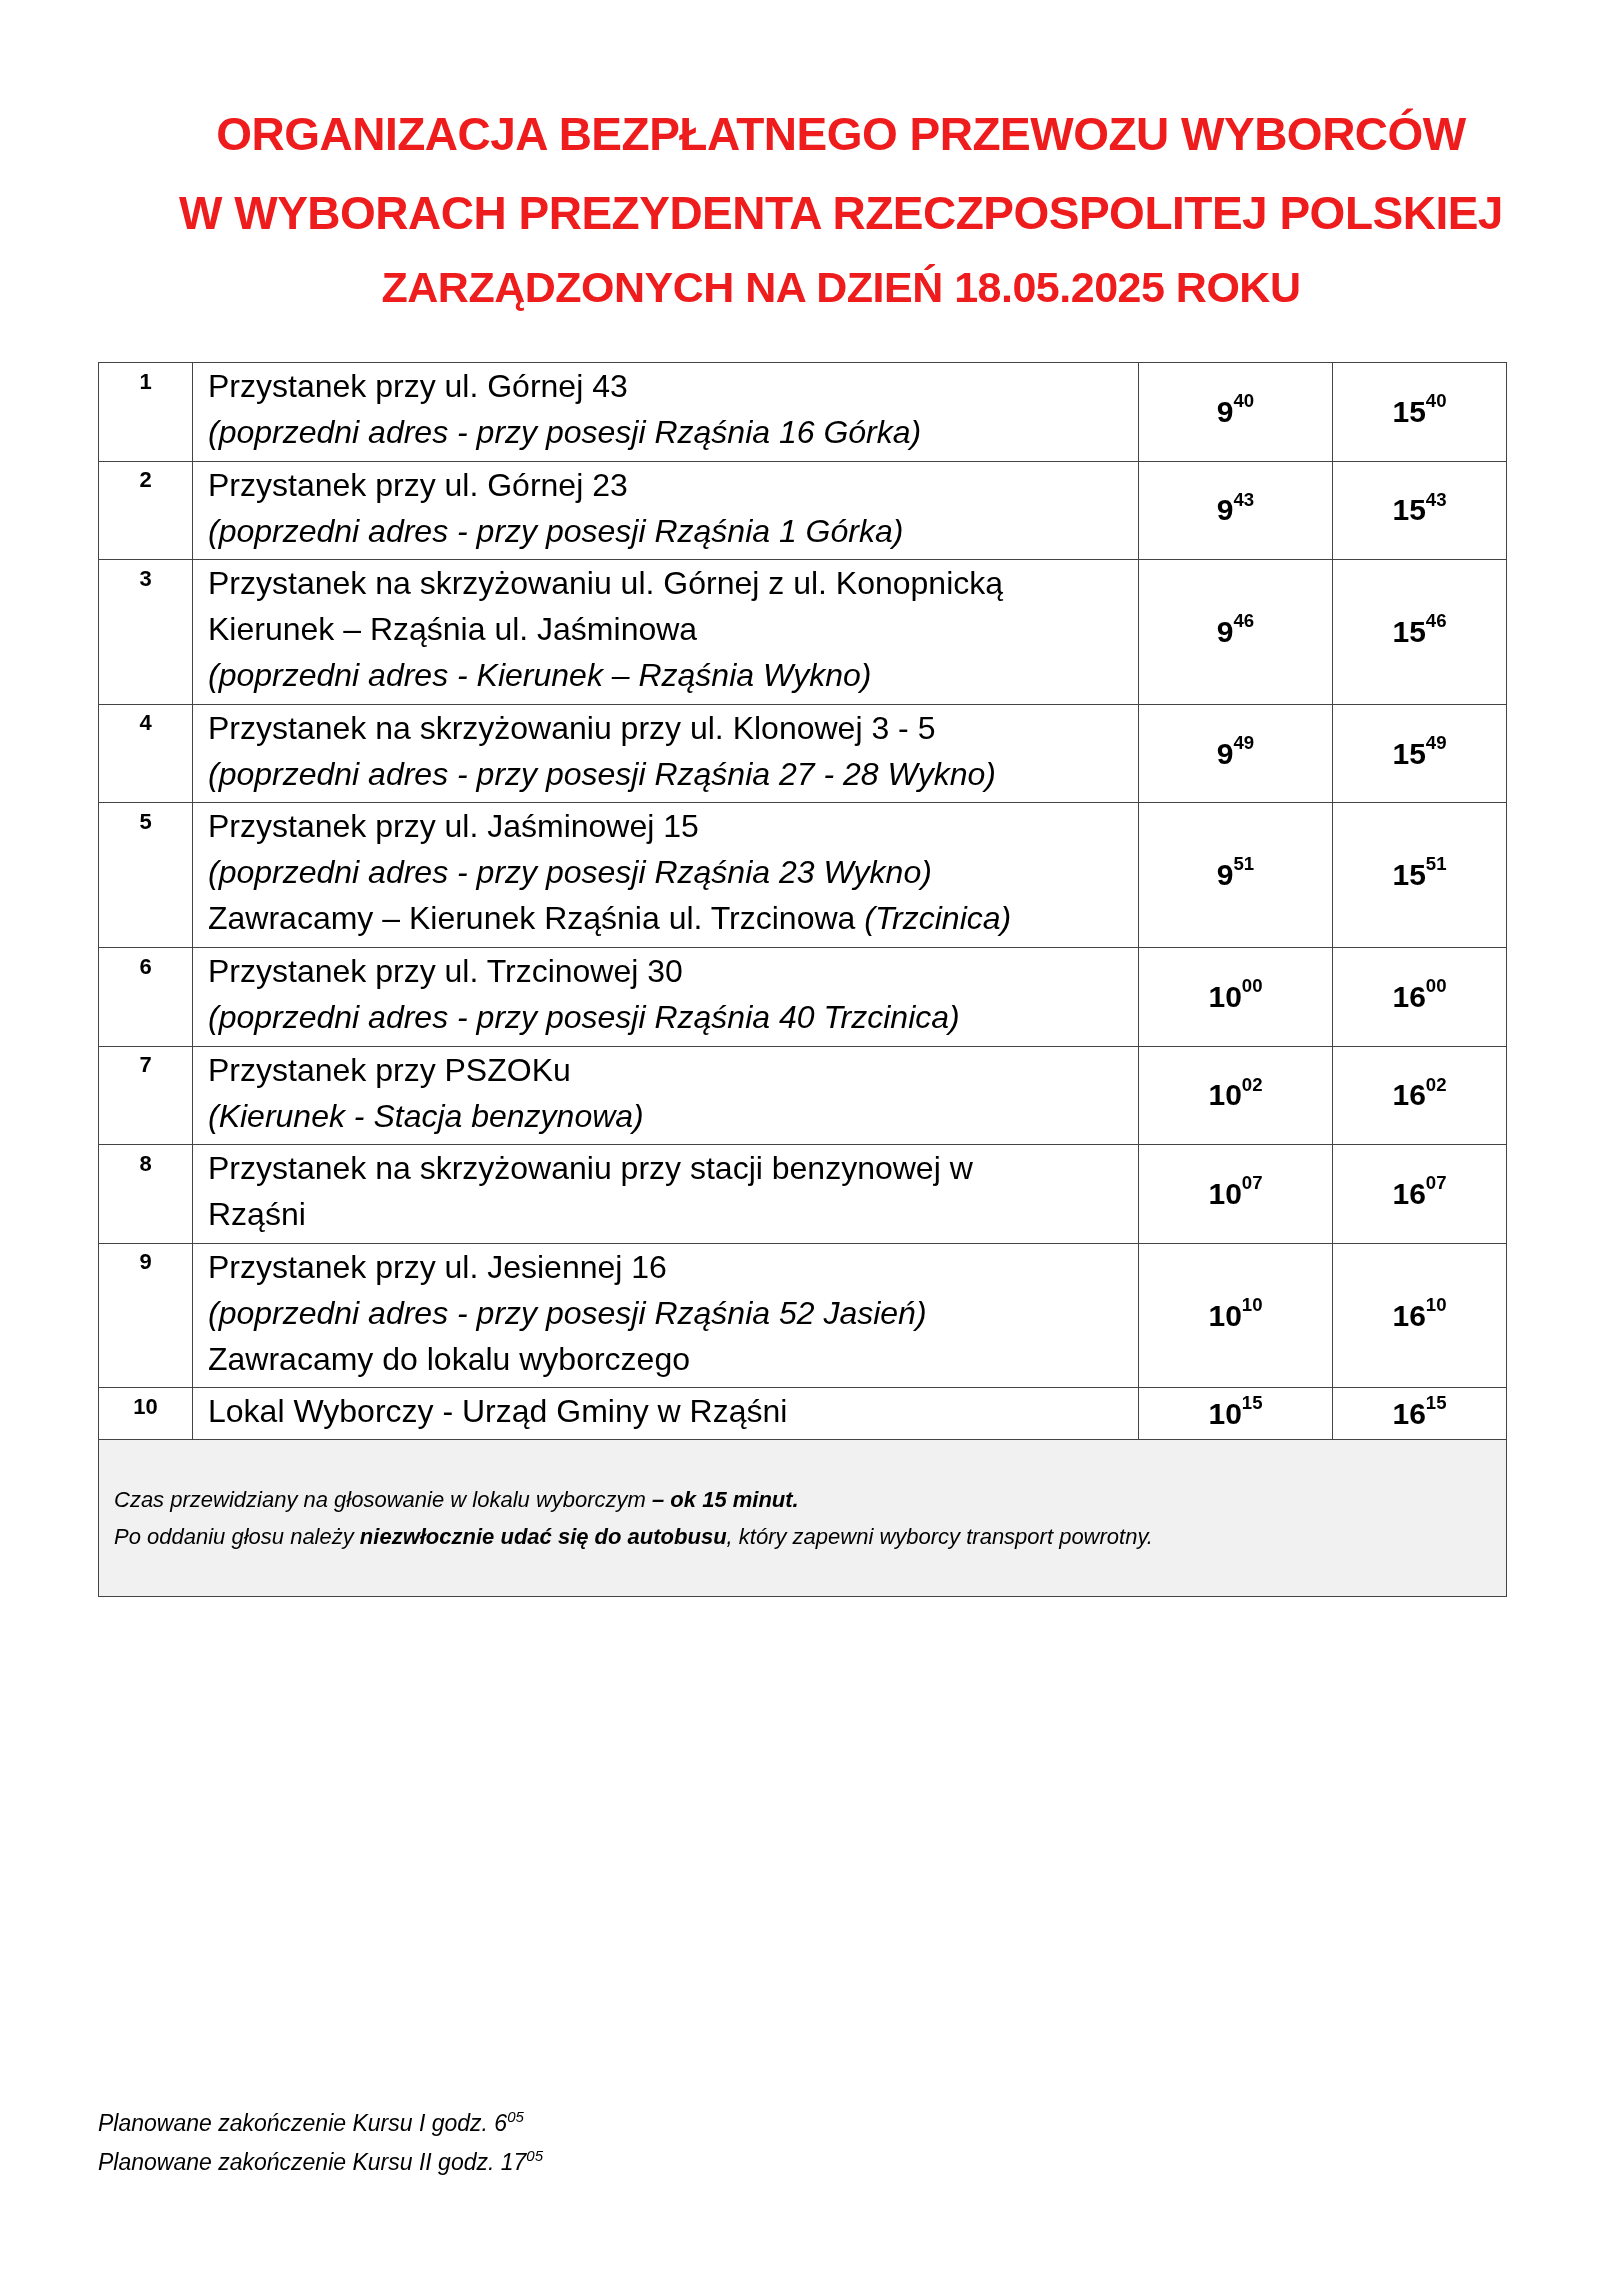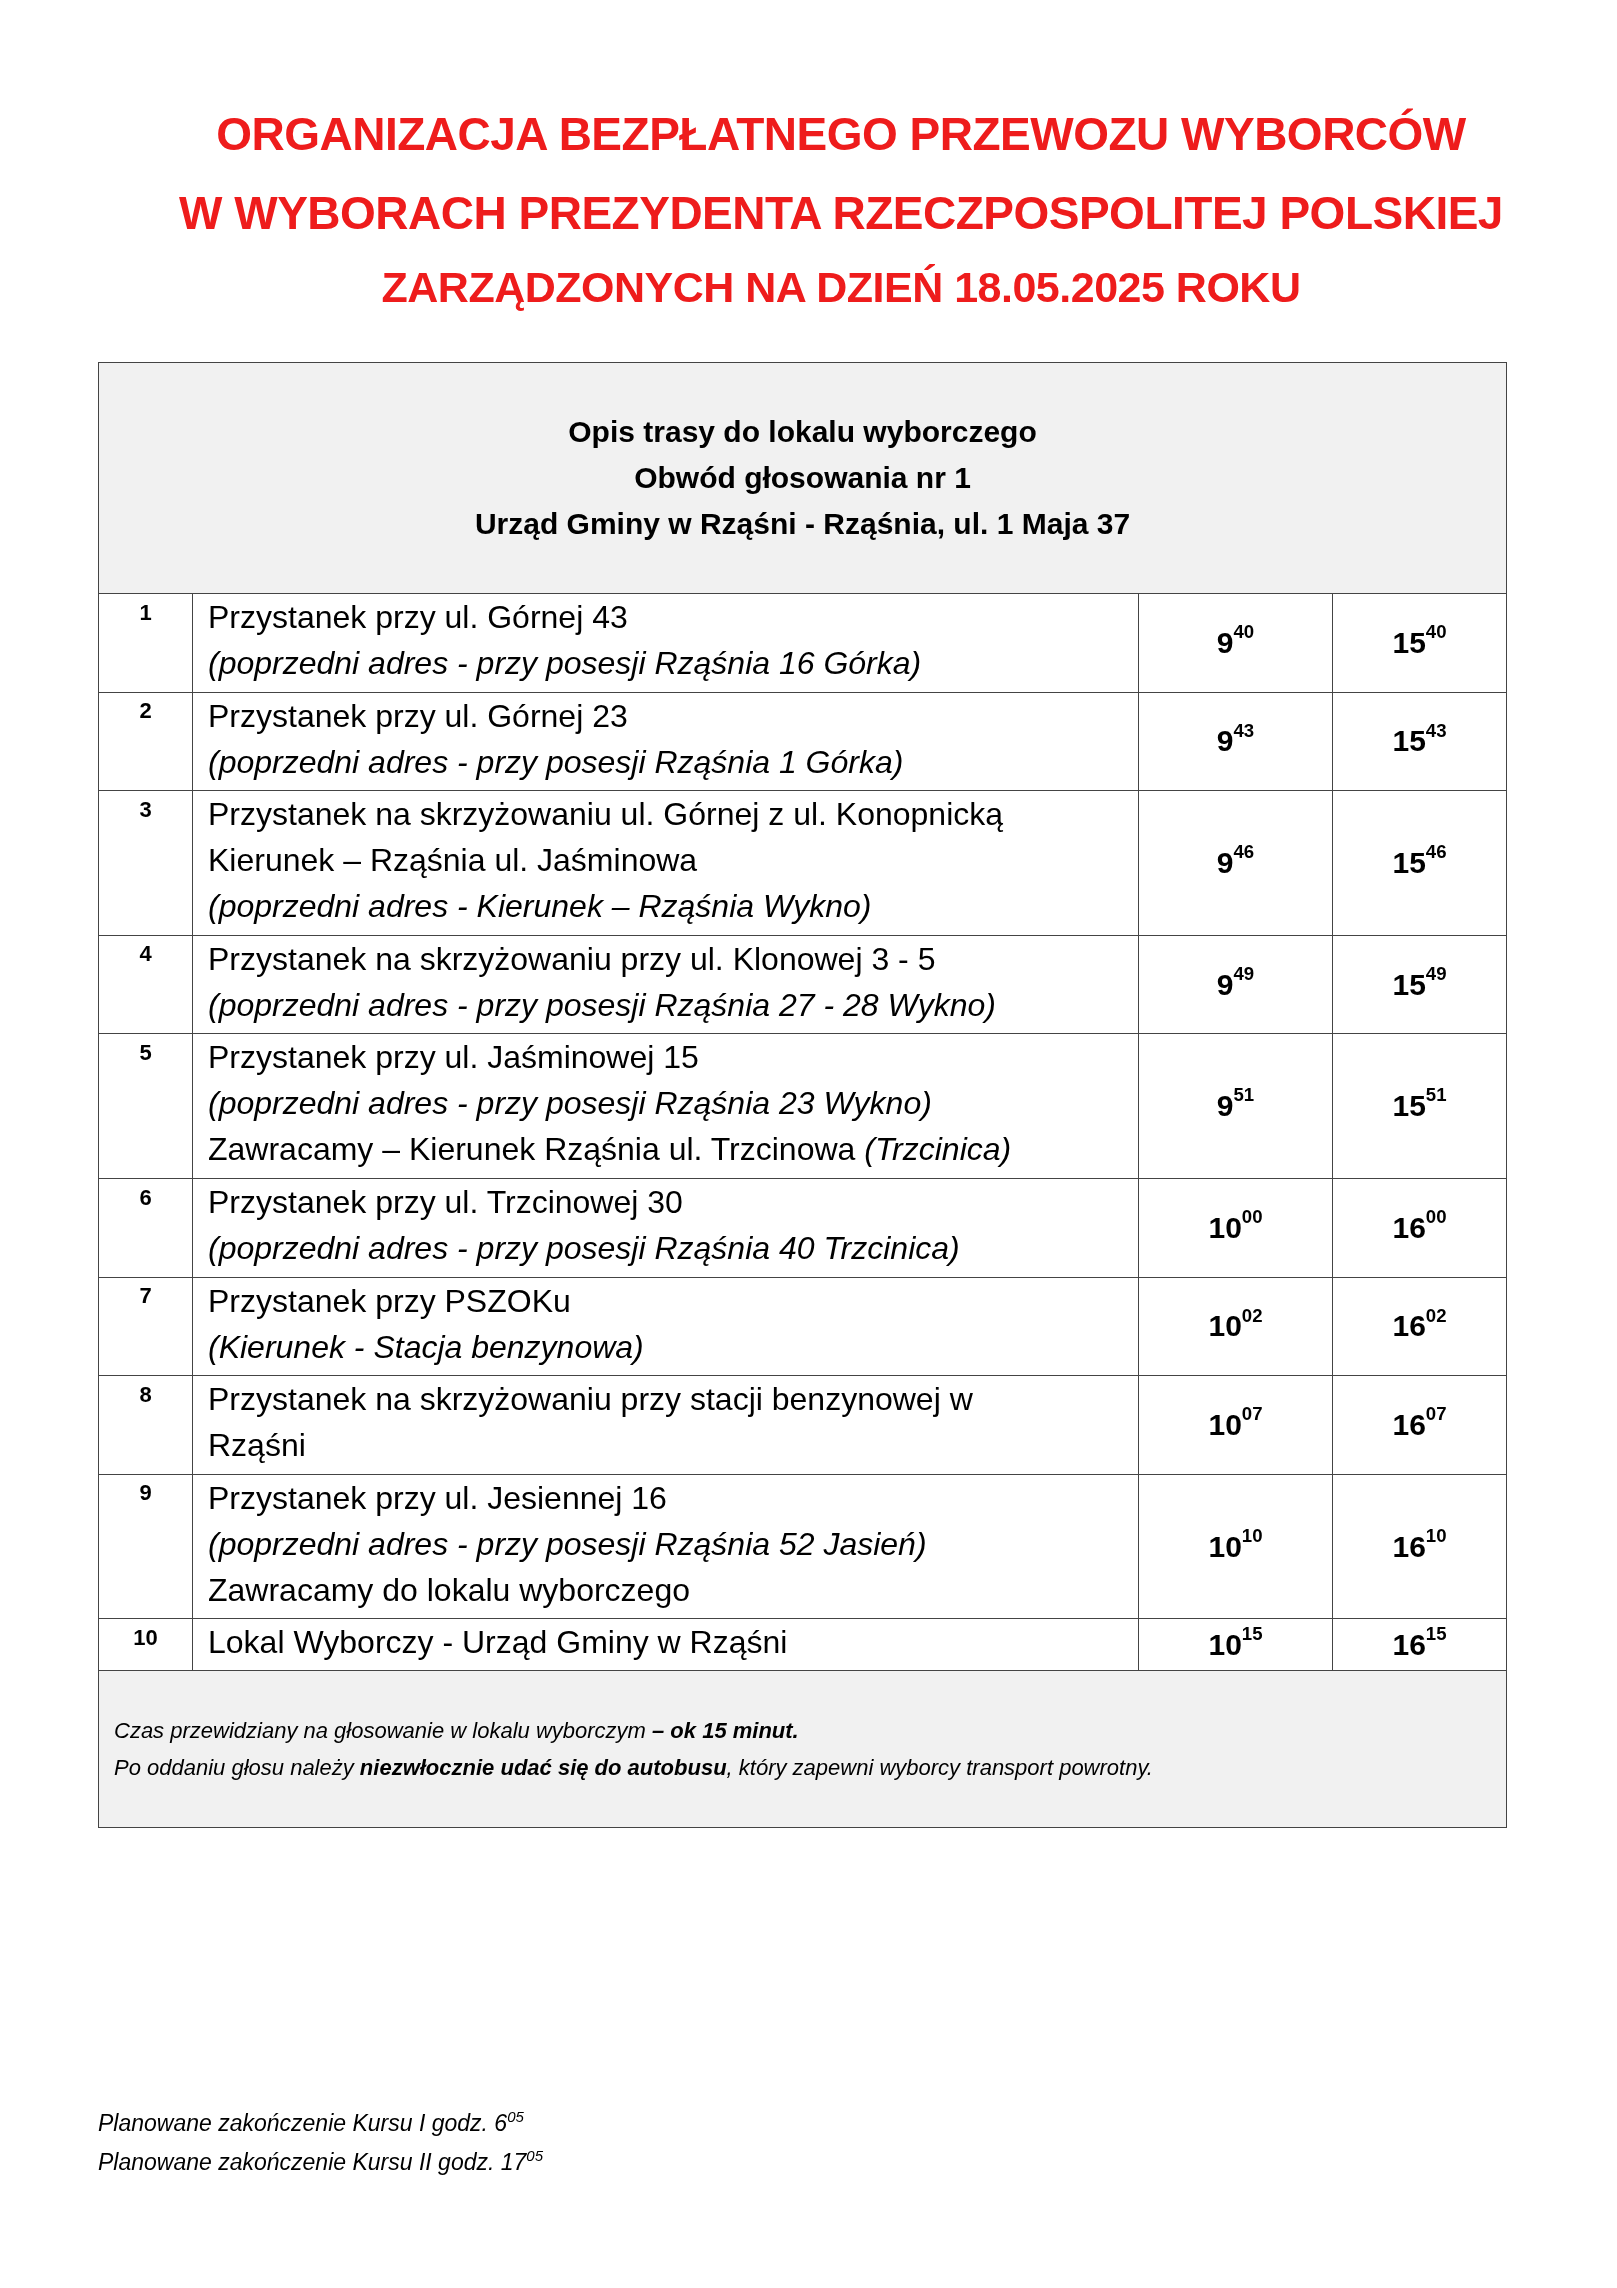--- a/index.html
+++ b/index.html
@@ -49,27 +49,20 @@
 <div class="title t3">ZARZĄDZONYCH NA DZIEŃ 18.05.2025 ROKU</div>
 
 <table class="route">
   <colgroup>
       <col class="c-lp">
       <col class="c-loc">
       <col class="c-k1">
       <col class="c-k2">
     </colgroup>
   <tbody id="tbody">
-    <tr>
-      <td colspan="4" class="gray route-desc">
-        <div>Opis trasy do lokalu wyborczego</div>
-        <div>Obwód głosowania nr 1</div>
-        <div>Urząd Gminy w Rząśni - Rząśnia, ul. 1 Maja 37</div>
-      </td>
-    </tr>
 
     <tr class="r2">
         <td class="lp">1</td>
         <td class="loc">
           <div><span>Przystanek przy </span><span class="red">ul. Górnej  43</span></div>
           <div><span class="it">(poprzedni adres - przy posesji Rząśnia 16 Górka)</span></div>
         </td>
         <td class="time"><span>9</span><sup>40</sup></td>
         <td class="time"><span>15</span><sup>40</sup></td>
       </tr>

